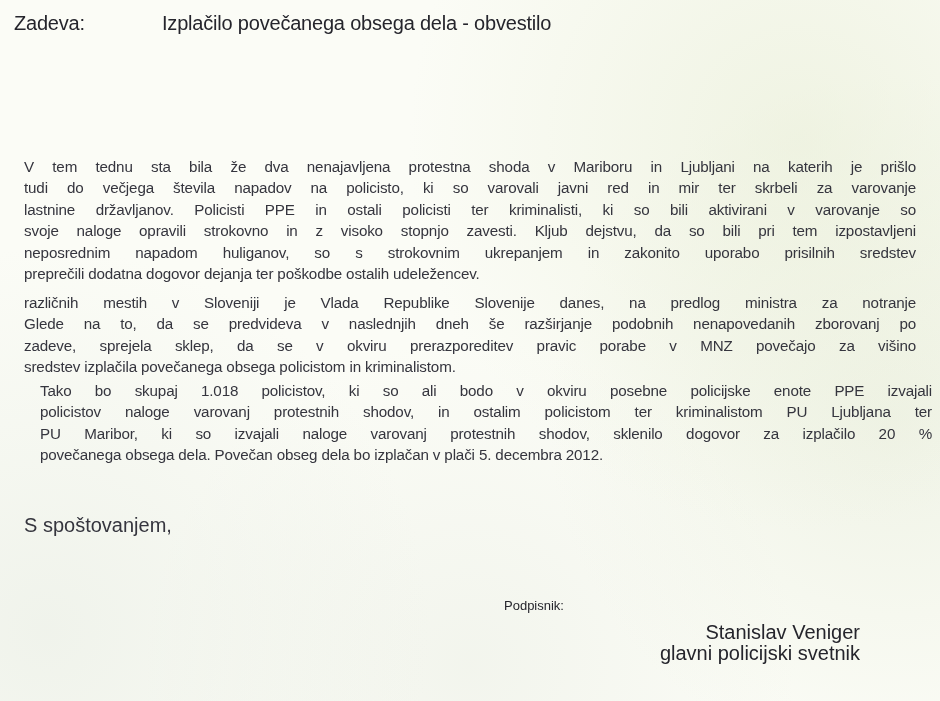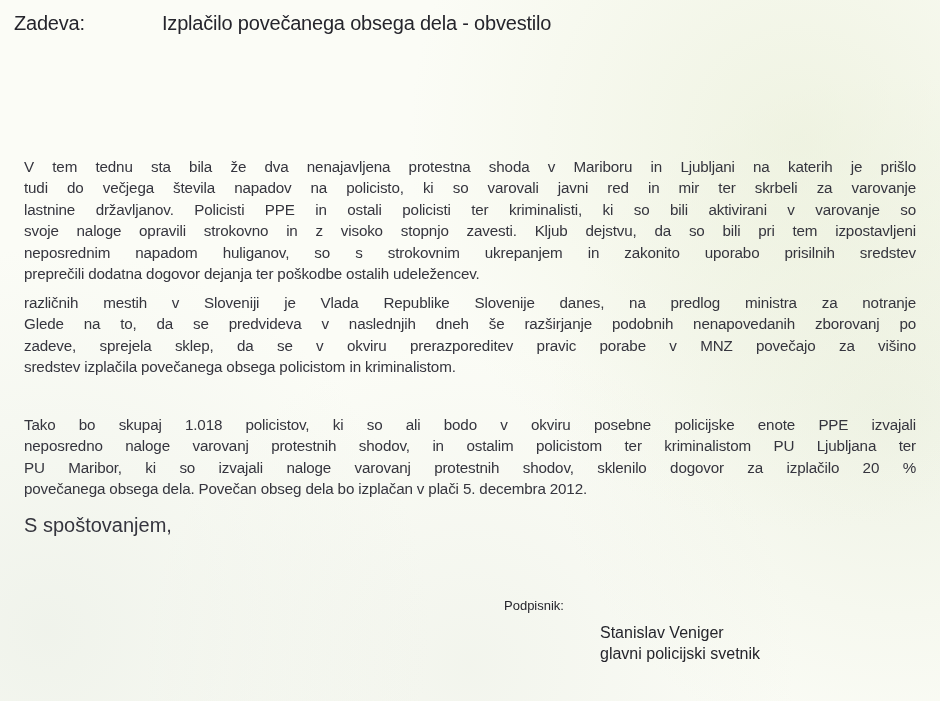--- a/index.html
+++ b/index.html
@@ -54,42 +54,42 @@
       display: block;
       text-align: justify;
       text-align-last: justify;
       white-space: nowrap;
     }
     .para .line.last {
       text-align-last: left;
     }
     #p1 { top: 128px; margin-top: 28px; }
     #p2 { top: 292px; }
-    #p3 { top: 414px; }
+    #p3 { top: 380px; margin-left: 16px; }
     .closing {
       position: absolute;
       left: 24px;
       top: 514px;
       font-size: 20px;
       color: #35353e;
     }
     .signature-label {
       position: absolute;
       left: 504px;
       top: 598px;
       font-size: 13px;
       color: #25252c;
     }
     .signature-block {
       position: absolute;
       left: 600px;
       top: 622px;
       width: 260px;
-      text-align: left;
-      font-size: 16px;
+      text-align: right;
+      font-size: 20px;
       line-height: 21px;
       color: #25252c;
     }
   </style>
 </head>
 <body>
 
 <div class="page">
 
   <div class="subject">
@@ -108,21 +108,21 @@
 
   <div class="para" id="p2">
     <span class="line">različnih mestih v Sloveniji je Vlada Republike Slovenije danes, na predlog ministra za notranje</span>
     <span class="line">Glede na to, da se predvideva v naslednjih dneh še razširjanje podobnih nenapovedanih zborovanj po</span>
     <span class="line">zadeve, sprejela sklep, da se v okviru prerazporeditev pravic porabe v MNZ povečajo za višino</span>
     <span class="line last">sredstev izplačila povečanega obsega policistom in kriminalistom.</span>
   </div>
 
   <div class="para" id="p3">
     <span class="line">Tako bo skupaj 1.018 policistov, ki so ali bodo v okviru posebne policijske enote PPE izvajali</span>
-    <span class="line">neposredno naloge varovanj protestnih shodov, in ostalim policistom ter kriminalistom PU Ljubljana ter</span>
+    <span class="line">policistov naloge varovanj protestnih shodov, in ostalim policistom ter kriminalistom PU Ljubljana ter</span>
     <span class="line">PU Maribor, ki so izvajali naloge varovanj protestnih shodov, sklenilo dogovor za izplačilo 20 %</span>
     <span class="line last">povečanega obsega dela. Povečan obseg dela bo izplačan v plači 5. decembra 2012.</span>
   </div>
 
   <div class="closing">S spoštovanjem,</div>
 
   <div class="signature-label">Podpisnik:</div>
 
   <div class="signature-block">
     <div>Stanislav Veniger</div>

